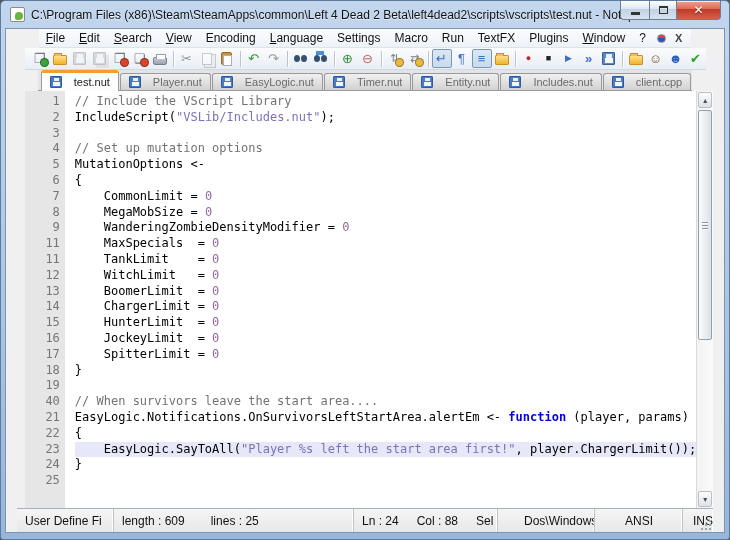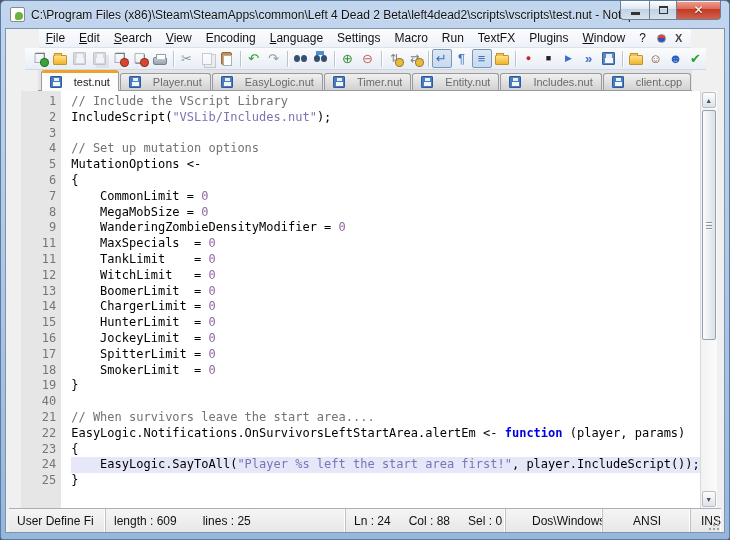--- a/index.html
+++ b/index.html
@@ -86,21 +86,21 @@
   .sbtn{height:16px;display:flex;align-items:center;justify-content:center;font-size:7px;color:#4A5058;
     background:linear-gradient(#FDFDFD,#DDE2E8);border:1px solid #B8BEC6;border-radius:2px;margin:1px;}
   .sbtn.down{margin-top:auto;}
   .thumb{position:absolute;top:19px;left:1px;right:1px;height:230px;border:1px solid #93A0AE;border-radius:2px;
     background:linear-gradient(90deg,#FAFBFC,#DCE2E8);}
   .thumb::after{content:"";position:absolute;left:3px;right:3px;top:50%;height:1px;background:#8A96A4;
     box-shadow:0 -3px 0 #8A96A4,0 3px 0 #8A96A4,0 -2px 0 #fff,0 4px 0 #fff;}
   
   .statusbar{height:24px;border-top:1px solid #A8B0BC;background:linear-gradient(#F5F5F5,#E7E7E7);display:flex;align-items:stretch;font-size:12px;color:#111;}
   .sect{display:flex;align-items:center;gap:18px;padding-left:8px;border-right:1px solid #C2C2C2;box-shadow:inset -1px 0 0 #fff;white-space:nowrap;overflow:hidden;}
-  .s1{width:97px;}.s2{width:240px;gap:26px;}.s3{width:160px;}.s4{width:97px;padding-left:26px;}.s5{width:88px;padding-left:30px;}
+  .s1{width:97px;}.s2{width:240px;gap:26px;}.s3{width:144px;}.s4{width:97px;padding-left:26px;}.s5{width:88px;padding-left:30px;}
   .s6{flex:1;padding-left:10px;position:relative;border-right:none;}
   .grip{position:absolute;right:1px;bottom:1px;width:13px;height:13px;
     background:radial-gradient(circle at 3px 11px,#9AA 1px,transparent 1.6px),radial-gradient(circle at 7px 11px,#9AA 1px,transparent 1.6px),radial-gradient(circle at 11px 11px,#9AA 1px,transparent 1.6px),radial-gradient(circle at 7px 7px,#9AA 1px,transparent 1.6px),radial-gradient(circle at 11px 7px,#9AA 1px,transparent 1.6px),radial-gradient(circle at 11px 3px,#9AA 1px,transparent 1.6px);}
   .c-gray{color:#777;} .c-green{color:#2E9E2E;} .c-dgray{color:#999;} .c-zi{color:#3A8A3A;} .c-zo{color:#C06060;}
   .c-lock{color:#7A7A7A;font-size:11px;} .c-blue{color:#3B6FC4;} .c-red{color:#C22222;font-size:9px;} .c-blk{color:#222;font-size:9px;}
   .c-play{color:#3B6FC4;font-size:9px;} .c-ff{color:#3B6FC4;font-weight:bold;font-size:13px;}
   .c-monkey{color:#7A4A20;} .c-cookie{color:#2A5FC0;} .c-spell{color:#2AA02A;}
 </style>
 </head>
 <body>
@@ -319,27 +319,26 @@
         <div class="row"><span class="sg">    MegaMobSize = </span><span class="sg n">0</span></div>
         <div class="row"><span class="sg">    WanderingZombieDensityModifier = </span><span class="sg n">0</span></div>
         <div class="row"><span class="sg">    MaxSpecials  = </span><span class="sg n">0</span></div>
         <div class="row"><span class="sg">    TankLimit    = </span><span class="sg n">0</span></div>
         <div class="row"><span class="sg">    WitchLimit   = </span><span class="sg n">0</span></div>
         <div class="row"><span class="sg">    BoomerLimit  = </span><span class="sg n">0</span></div>
         <div class="row"><span class="sg">    ChargerLimit = </span><span class="sg n">0</span></div>
         <div class="row"><span class="sg">    HunterLimit  = </span><span class="sg n">0</span></div>
         <div class="row"><span class="sg">    JockeyLimit  = </span><span class="sg n">0</span></div>
         <div class="row"><span class="sg">    SpitterLimit = </span><span class="sg n">0</span></div>
-        <div class="row"><span class="sg">    SmokerLimit  = </span><span class="sg n">0</span></div>
         <div class="row"><span class="sg">}</span></div>
         <div class="row"></div>
         <div class="row"><span class="sg c">// When survivors leave the start area....</span></div>
         <div class="row"><span class="sg">EasyLogic.Notifications.OnSurvivorsLeftStartArea.alertEm &lt;- </span><span class="sg k">function</span><span class="sg"> (player, params)</span></div>
         <div class="row"><span class="sg">{</span></div>
-        <div class="row cur"><span class="sg">    EasyLogic.SayToAll(</span><span class="sg s">"Player %s left the start area first!"</span><span class="sg">, player.IncludeScript());</span></div>
+        <div class="row cur"><span class="sg">    EasyLogic.SayToAll(</span><span class="sg s">"Player %s left the start area first!"</span><span class="sg">, player.ChargerLimit());</span></div>
         <div class="row"><span class="sg">}</span></div>
       </div>
       <div class="vscroll">
         <span class="sbtn up">
             <span>▲</span>
           </span>
         <span class="thumb"></span>
         <span class="sbtn down">
             <span>▼</span>
           </span>

